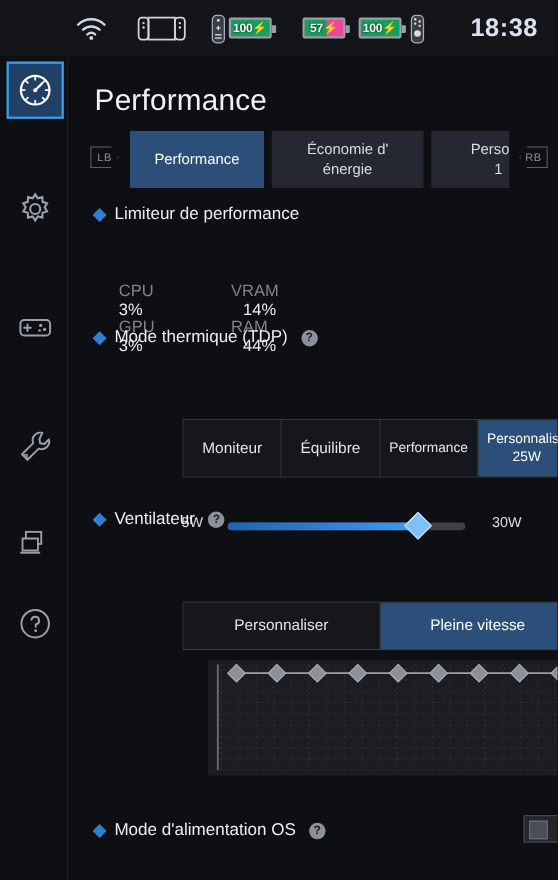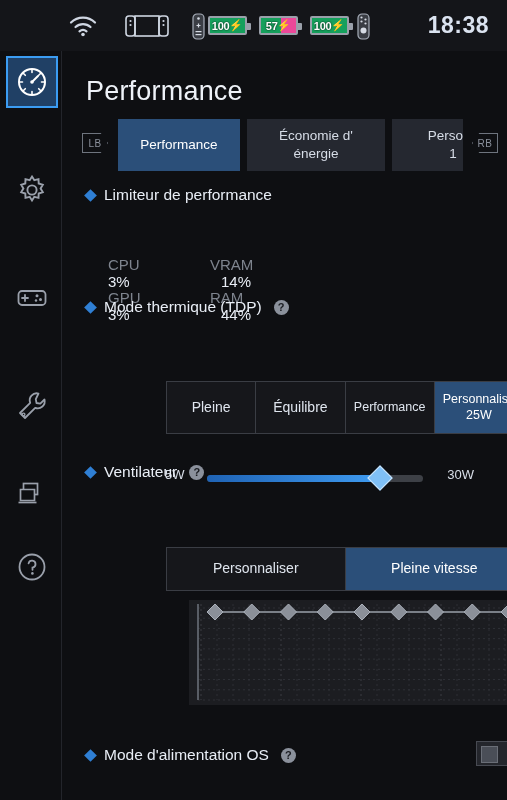--- a/index.html
+++ b/index.html
@@ -249,21 +249,21 @@
             <rect x="3.5" y="18" width="6" height="1.2" fill="#d6dbe4"></rect>
             <rect x="3.5" y="21" width="6" height="1.2" fill="#d6dbe4"></rect>
           </svg>
         </span>
         <div class="batt">
           <div class="fill" style="width:100%"></div>
           <span class="lbl">100</span>
           <span class="bolt">⚡</span>
         </div>
 
-        <div class="batt" style="margin-left:8px">
+        <div class="batt" style="margin-left:24px">
           <div class="fill" style="width:57%"></div>
           <span class="lbl">57</span>
           <span class="bolt">⚡</span>
         </div>
 
         <div class="batt" style="margin-left:8px">
           <div class="fill" style="width:100%"></div>
           <span class="lbl">100</span>
           <span class="bolt">⚡</span>
         </div>
@@ -404,21 +404,21 @@
       </div>
     </div>
 
     <div class="section-h" style="top:247px">
       <span class="bullet"></span>
       <span>Mode thermique (TDP)</span>
       <span class="qmark">?</span>
     </div>
     <div class="seg" id="tdp-seg">
       <div class="opt">
-        <span>Pleine</span>
+        <span>Moniteur</span>
       </div>
       <div class="opt">
         <span>Équilibre</span>
       </div>
       <div class="opt small">
         <span>Performance</span>
       </div>
       <div class="opt small sel">
         <span>Personnalisé<br>25W</span>
       </div>

